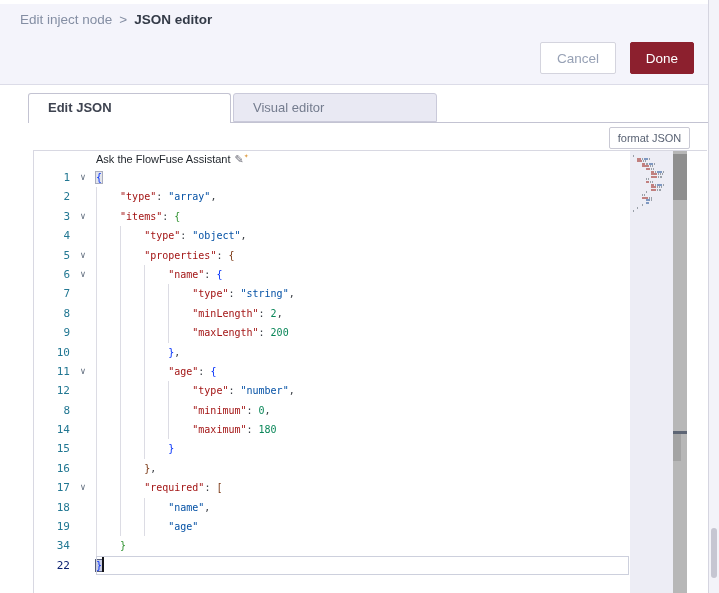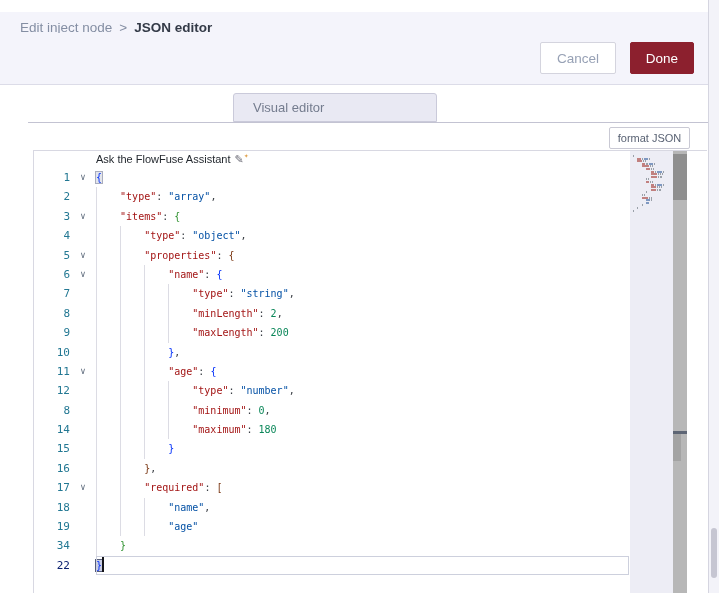--- a/index.html
+++ b/index.html
@@ -3,21 +3,21 @@
 <meta charset="utf-8">
 <style>
   * { margin:0; padding:0; box-sizing:border-box; }
   html,body { background:#fff; }
   .page {
     position:relative; width:719px; height:593px; overflow:hidden;
     font-family:"Liberation Sans", sans-serif; background:#fff;
   }
   
   .hdr1 {
-    position:absolute; left:0; top:12px; width:719px; height:33px;
+    position:absolute; left:0; top:4px; width:719px; height:33px;
     background:#f4f4fb; border-bottom:1px solid #dcdce8;
     line-height:32px; padding-left:20px; font-size:13.5px;
   }
   .bc-parent { color:#848ea3; }
   .bc-sep { color:#848ea3; margin:0 7px; }
   .bc-current { color:#333a47; font-weight:bold; }
   .hdr2 {
     position:absolute; left:0; top:33px; width:719px; height:52px;
     background:#f4f4fb; border-bottom:1px solid #dcdce8;
   }
@@ -96,20 +96,21 @@
 
   <div class="hdr1">
     <span class="bc-parent">Edit inject node</span><span class="bc-sep">&gt;</span><span class="bc-current">JSON editor</span>
   </div>
 
   <div class="hdr2">
     <button class="btn btn-done">Done</button>
     <button class="btn btn-cancel">Cancel</button>
   </div>
 
+  <div class="tab tab-edit">Edit JSON</div>
   <div class="tab tab-visual">Visual editor</div>
   <div class="tab-rule"></div>
 
   <button class="format-btn">format JSON</button>
 
   <div class="editor">
     <div class="hint">
       <span>Ask the FlowFuse Assistant</span><span class="pencil-icon"><span>✎</span><i class="spark">✦</i></span>
     </div>
     <div id="code-lines">

